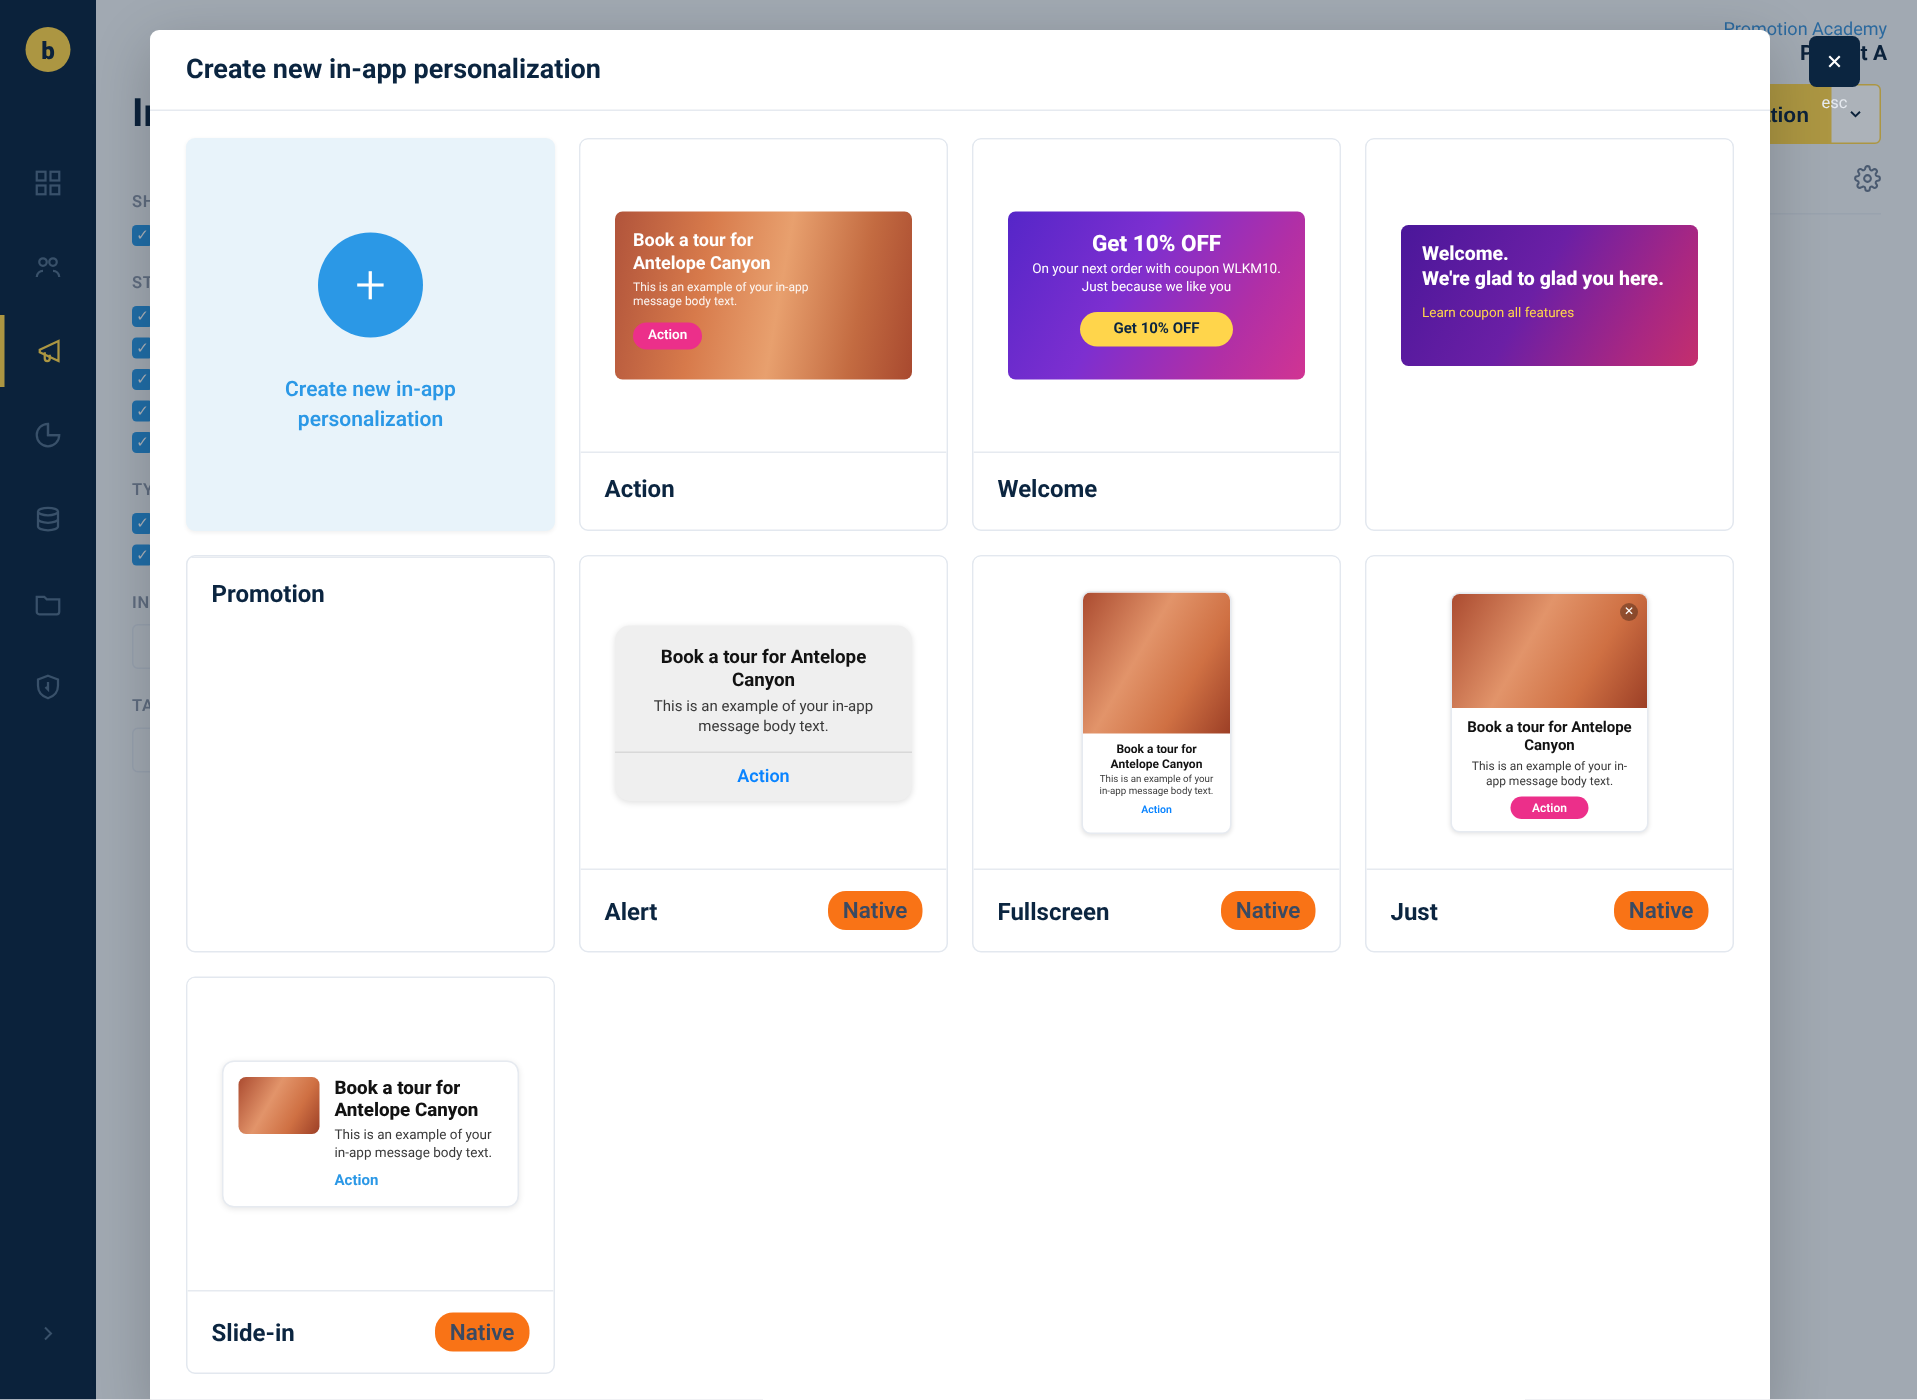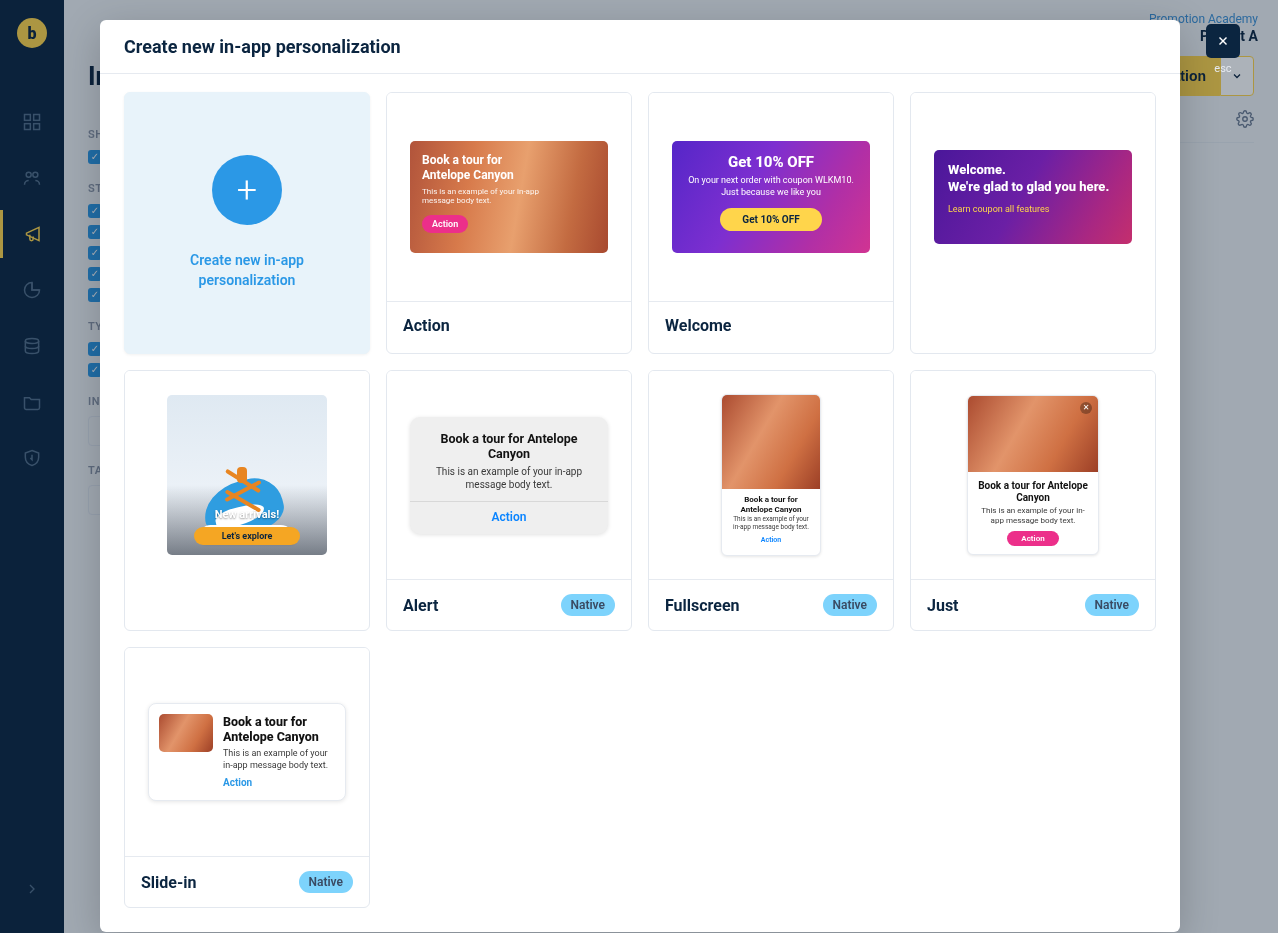--- a/index.html
+++ b/index.html
@@ -189,23 +189,23 @@
   padding: 14px;
   background: #fff;
 }
 .card-footer {
   border-top: 1px solid #e6eaf0;
   padding: 14px 16px;
   display: flex; align-items: center; justify-content: space-between;
 }
 .card-label { font-size: 16px; font-weight: 700; color: #0b2540; }
 .native-badge {
-  background: #7dd3fc;
+  background: #f97316;
   color: #3a4a62;
-  font-size: 12px;
+  font-size: 15px;
   font-weight: 600;
   padding: 4px 10px;
   border-radius: 12px;
 }
 
 
 
 
 .tile-action {
   width: 198px; height: 112px;
@@ -526,37 +526,22 @@
             <h4>
               <span>Welcome.</span><br>
               <span>We're glad to glad you here.</span>
             </h4>
             <span class="learn">Learn coupon all features</span>
           </div>
         </div>
       </div>
 
       <div class="card">
-        <div class="preview">
-          <div class="tile-promo">
-            <div class="promo-dark"></div>
-            <div class="shoe">
-              <div class="body"></div>
-              <div class="swoosh"></div>
-              <div class="sole"></div>
-              <div class="acc"></div>
-              <div class="laces">
-                  <span></span>
-                  <span></span>
-                  <span></span>
-                </div>
-            </div>
-            <span class="promo-caption">New arrivals!</span>
-            <span class="orange-pill">Let's explore</span>
-          </div>
+        <div class="card-footer">
+          <span class="card-label">Promotion</span>
         </div>
       </div>
 
       <div class="card">
         <div class="preview">
           <div class="tile-alert">
             <div class="body">
               <h4>Book a tour for Antelope Canyon</h4>
               <p>This is an example of your in-app message body text.</p>
             </div>

